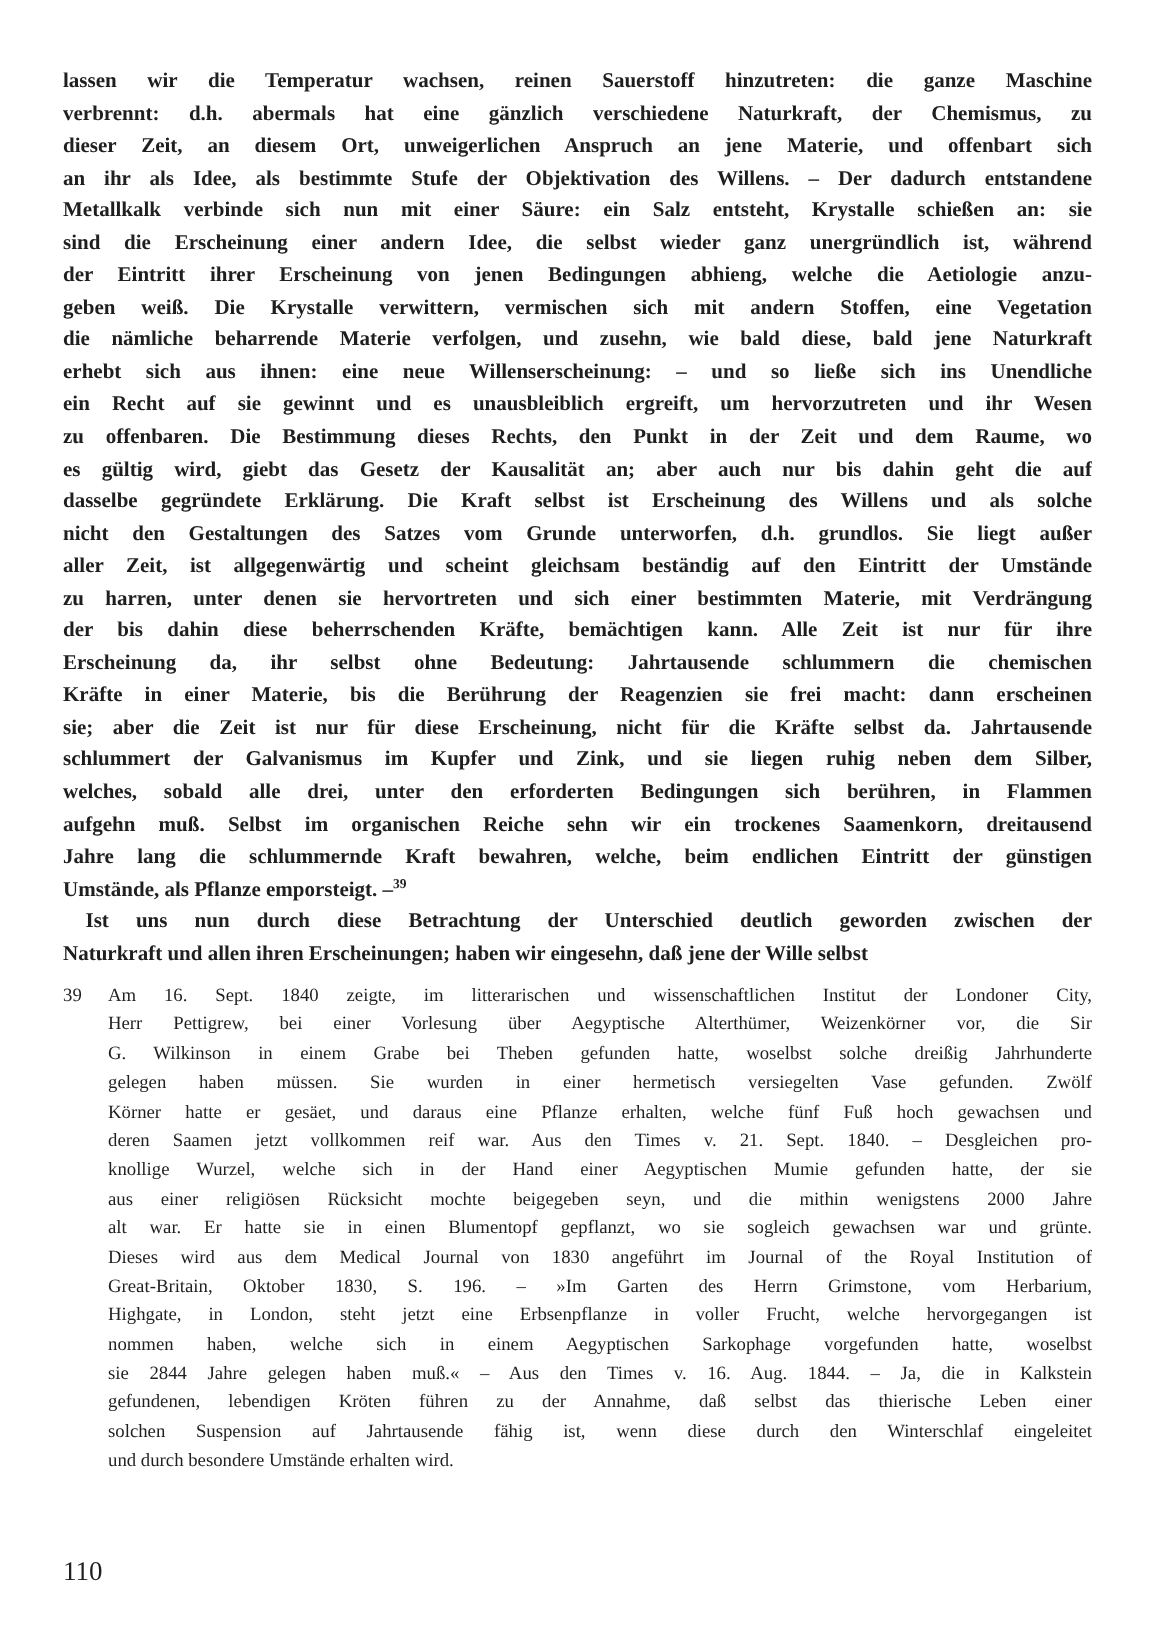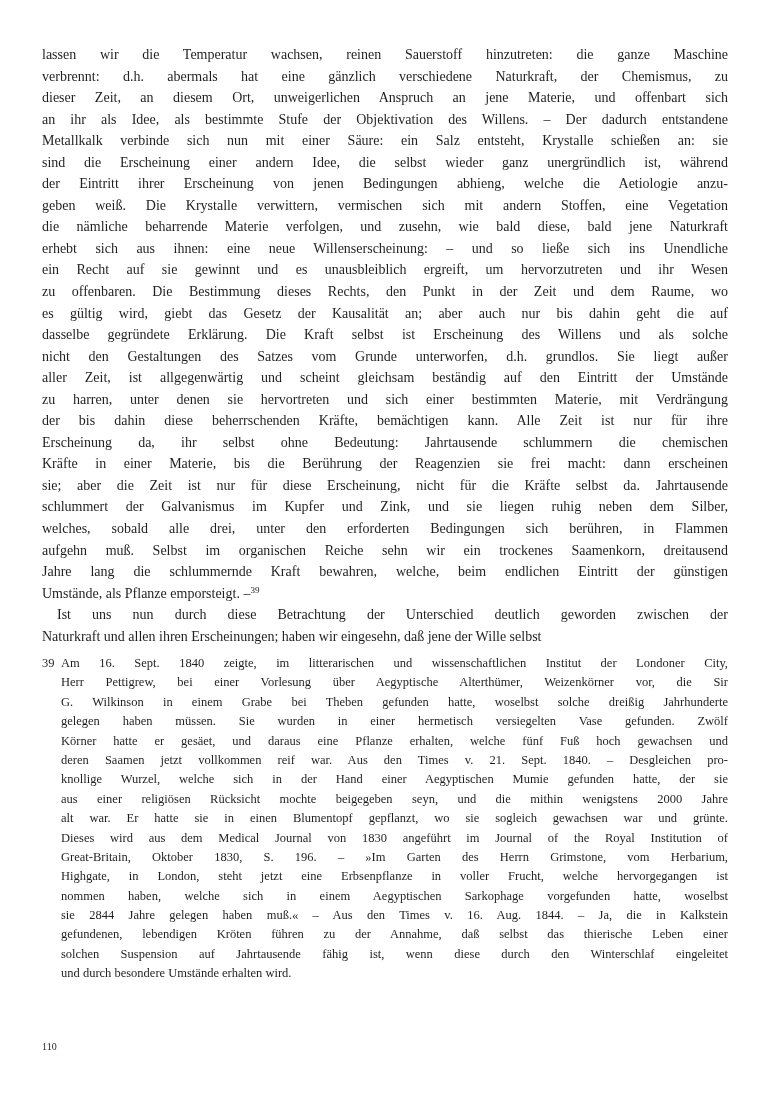--- a/index.html
+++ b/index.html
@@ -10,20 +10,21 @@
     background: #ffffff;
     font-family: "Liberation Serif", "DejaVu Serif", serif;
     color: #1f1f1f;
     overflow: hidden;
   }
   .body-text {
     position: absolute;
     left: 42px;
     top: 44px;
     width: 686px;
+    font-weight: bold;
   }
   .para .line {
     font-size: 14px;
     line-height: 21.55px;
     height: 21.55px;
     text-align: justify;
     text-align-last: justify;
     text-justify: inter-word;
     white-space: normal;
     overflow: hidden;
@@ -36,42 +37,42 @@
     top: 654px;
     width: 686px;
   }
   .fn-num {
     position: absolute;
     left: 0;
     top: 0;
     font-size: 12.5px;
     line-height: 19.4px;
   }
-  .fn-body { margin-left: 19px; }
+  .fn-body { margin-left: 30px; }
   .fn-body .line {
     font-size: 12.5px;
     line-height: 19.4px;
     height: 19.4px;
     text-align: justify;
     text-align-last: justify;
     text-justify: inter-word;
     overflow: hidden;
   }
   .fn-body .line.last { text-align-last: left; }
   .it { }
   .sup {
     font-size: 9px;
     position: relative;
     top: -5px;
   }
   .page-number {
     position: absolute;
     left: 42px;
     top: 1039px;
-    font-size: 10px;
+    font-size: 18px;
     line-height: 16px;
   }
 </style>
 </head>
 <body>
 
 <div class="page">
 
   <div class="body-text">
     <div class="para">

